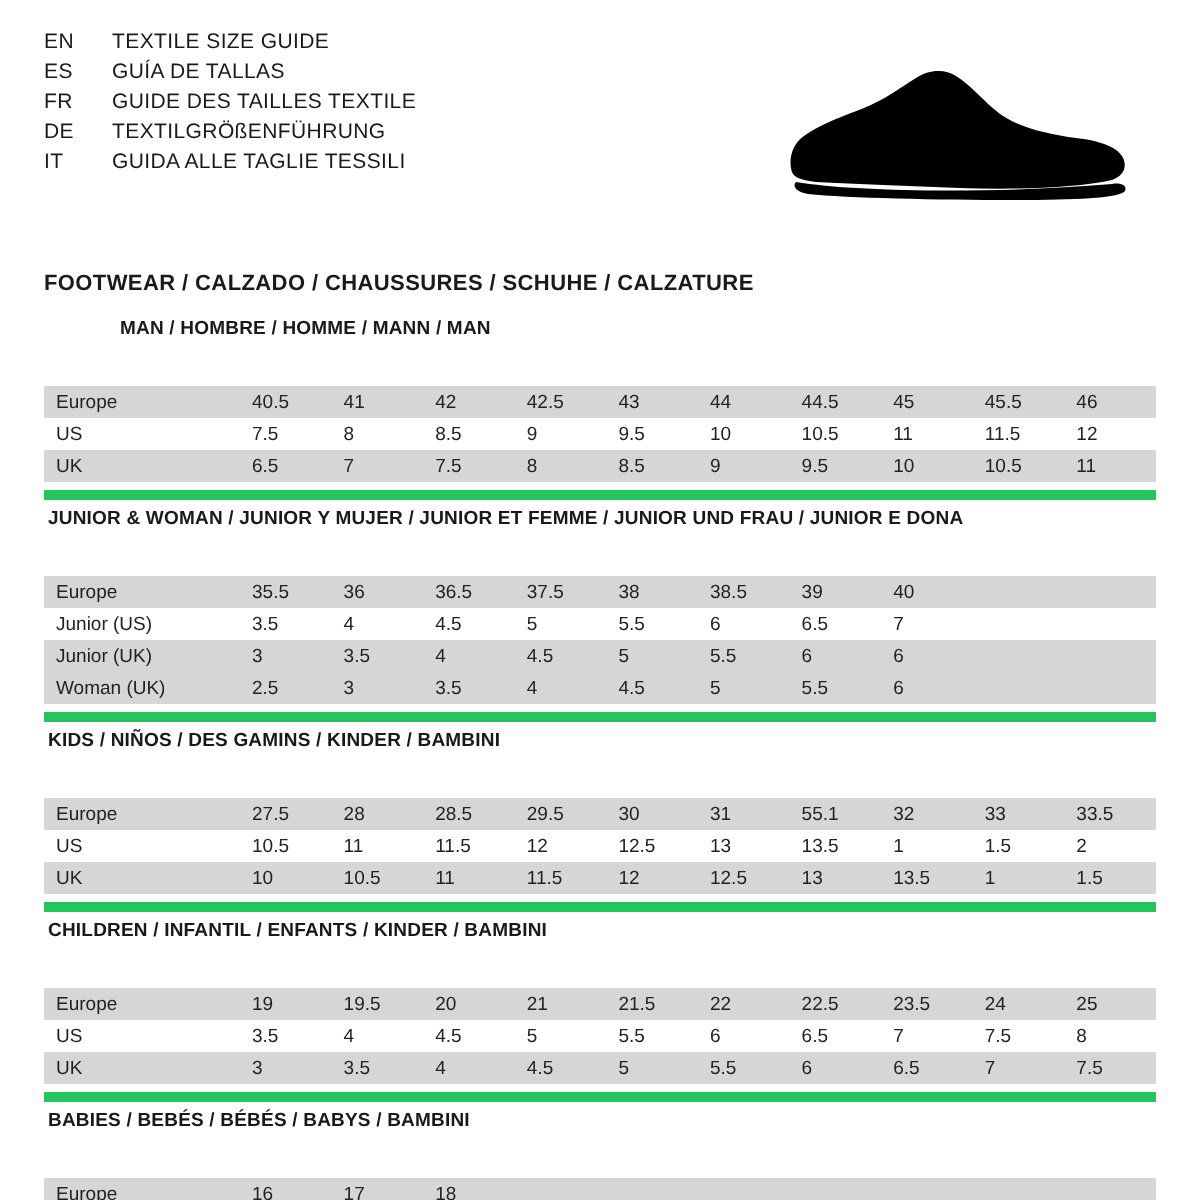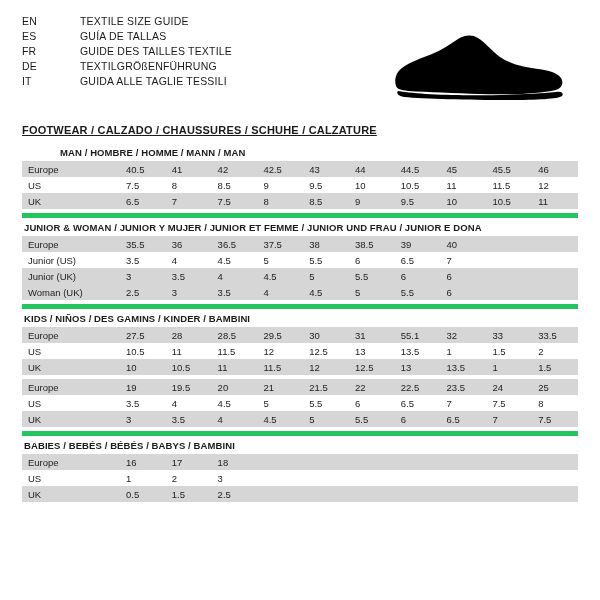--- a/index.html
+++ b/index.html
@@ -40,37 +40,35 @@
     letter-spacing: 0.2px;
   }
   .lang-code {
     width: 34px;
     flex: 0 0 34px;
     font-weight: normal;
   }
   .lang-text {
     font-weight: normal;
     white-space: nowrap;
-    margin-left: 24px;
   }
 
   .shoe-wrap {
     width: 180px;
     height: 80px;
     margin-right: 10px;
     margin-top: 14px;
   }
   .shoe-wrap svg { display: block; }
 
   .category-title {
-    margin-top: 16px;
+    margin-top: 28px;
     font-size: 11px;
     font-weight: bold;
     letter-spacing: 0.2px;
-    text-decoration: underline;
   }
 
   
   .section {
     margin-top: 0;
   }
   .section-title {
     font-size: 9.5px;
     font-weight: bold;
     letter-spacing: 0.1px;
@@ -79,20 +77,21 @@
   }
   .first-section .section-title {
     border-top: none;
     margin-left: 36px;
   }
   table.size-table {
     border-collapse: collapse;
     table-layout: fixed;
     width: 100%;
     font-size: 9.5px;
+    margin-top: 20px;
   }
   table.size-table td {
     height: 16px;
     padding: 0 0 0 6px;
     text-align: left;
     vertical-align: middle;
     white-space: nowrap;
     color: #222;
   }
   tr.shaded td {
@@ -308,20 +307,21 @@
           <td>1</td>
           <td>1.5</td>
         </tr>
       </tbody>
     </table>
   </div>
 
   <div class="gap-3"></div>
 
   <div class="section">
+    <div class="section-title">CHILDREN / INFANTIL / ENFANTS / KINDER / BAMBINI</div>
     <table class="size-table">
       <tbody>
         <tr class="shaded">
           <td class="rowlabel">Europe</td>
           <td>19</td>
           <td>19.5</td>
           <td>20</td>
           <td>21</td>
           <td>21.5</td>
           <td>22</td>

